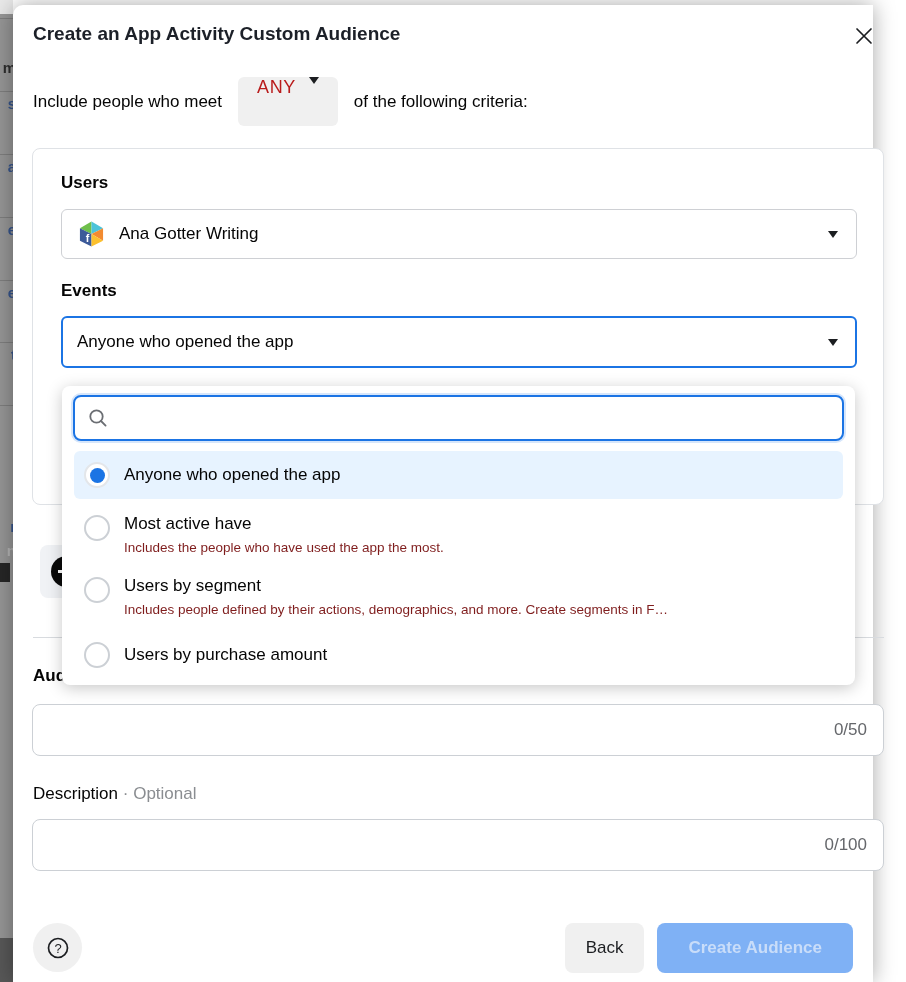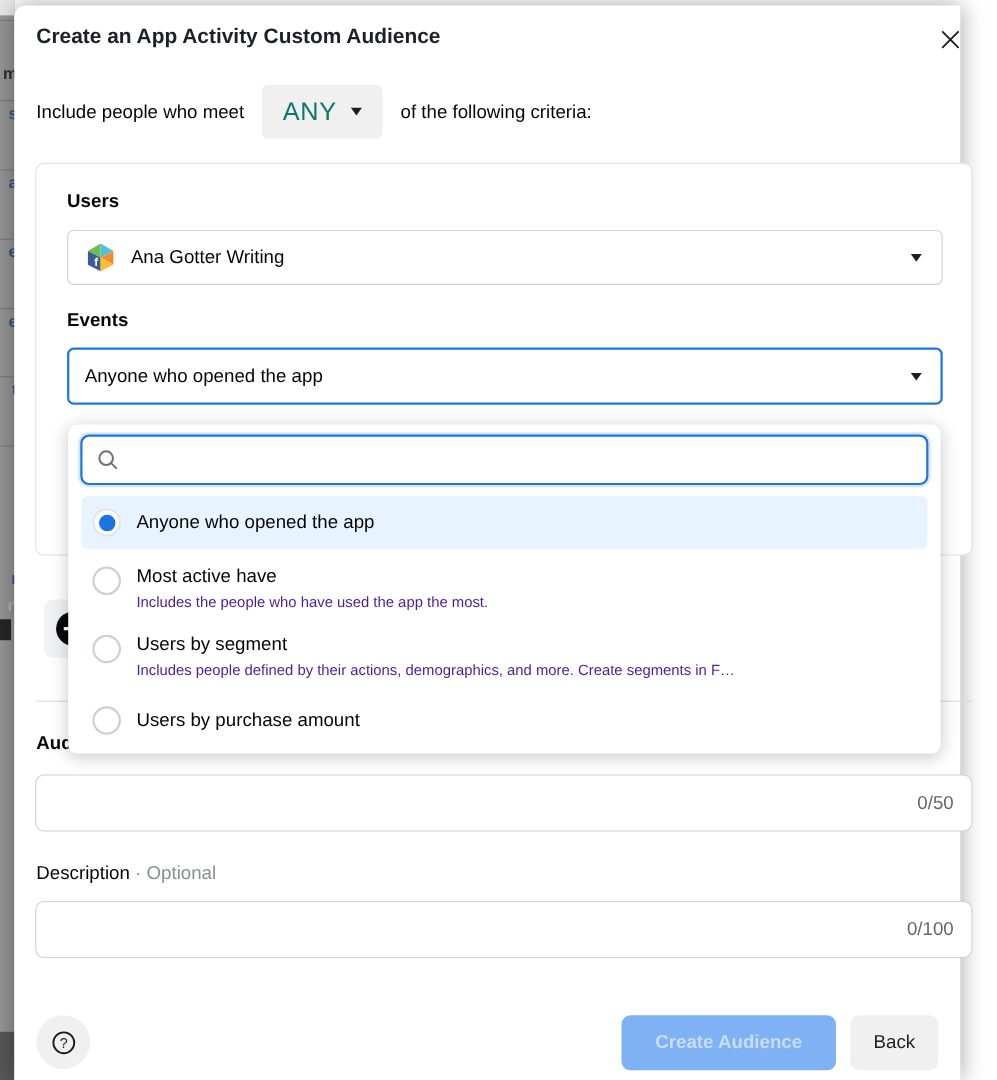--- a/index.html
+++ b/index.html
@@ -20,21 +20,21 @@
   
   .dialog { position:absolute; left:13px; top:5px; width:860px; height:977px;
     background:#fff; border-top-left-radius:10px; box-shadow:0 0 22px rgba(0,0,0,.35); }
 
   .dlg-title { position:absolute; left:20px; top:18px; font-size:19px; font-weight:bold; color:#1c2028; }
   .close-btn { position:absolute; left:836px; top:16px; width:30px; height:30px; background:none; border:none;
     cursor:pointer; display:flex; align-items:center; justify-content:center; }
 
   .criteria-row { position:absolute; left:20px; top:72px; height:49px; display:flex; align-items:center; gap:16px; font-size:17px; }
   .any-chip { height:49px; padding:0 19px; background:#f0f0f0; border:none; border-radius:6px;
-    display:flex; align-items:center; gap:13px; font-size:23px; letter-spacing:.6px; color:#0f766e;
+    display:flex; align-items:flex-start; gap:13px; font-size:18px; letter-spacing:.6px; color:#b91c1c;
     font-family:inherit; cursor:pointer; }
   .caret { width:0; height:0; border-left:5.5px solid transparent; border-right:5.5px solid transparent; border-top:7px solid #1c1e21; }
 
   .card { position:absolute; left:19px; top:143px; width:852px; height:357px;
     border:1px solid #dfe2e6; border-radius:8px; background:#fff; }
   .field-label { font-size:17px; font-weight:bold; color:#050505; }
   .card .lbl-source { position:absolute; left:28px; top:24px; }
   .card .lbl-events { position:absolute; left:28px; top:132px; }
 
   .select-box { position:absolute; left:28px; width:796px; background:#fff; display:flex; align-items:center;
@@ -86,21 +86,21 @@
   .opt-row.single { height:36px; }
   .opt-row.multi { align-items:flex-start; }
   .opt-row + .opt-row { margin-top:14px; }
   .opt-row.mt-lg { margin-top:18px; }
   .radio { width:26px; height:26px; border-radius:50%; border:2px solid #ccd0d5; background:#fff; flex:0 0 auto;
     display:flex; align-items:center; justify-content:center; }
   .radio.checked { border-color:#e3e6ea; }
   .radio.checked::after { content:""; width:15px; height:15px; border-radius:50%; background:#1b74e4; }
   .multi .radio { margin-top:2px; }
   .opt-title { font-size:17px; color:#050505; line-height:22px; }
-  .opt-sub { font-size:13.5px; color:#4c1d95; line-height:19px; margin-top:3px;
+  .opt-sub { font-size:13.5px; color:#7f1d1d; line-height:19px; margin-top:3px;
     white-space:nowrap; overflow:hidden; max-width:700px; }
 </style>
 </head>
 <body>
 
 <div class="backdrop">
   <div class="b-top"></div>
   <div class="b-line" style="top:18px"></div>
   <div class="b-line" style="top:91px"></div>
   <div class="b-line" style="top:154px"></div>
@@ -185,22 +185,22 @@
   </div>
 
   <button class="help-btn">
     <svg width="26" height="26" viewBox="0 0 26 26">
       <circle cx="13" cy="13" r="9.5" fill="none" stroke="#1c1e21" stroke-width="1.7"></circle>
       <text x="13" y="17.5" font-size="13" text-anchor="middle" fill="#1c1e21" font-family="Liberation Sans, sans-serif">?</text>
     </svg>
   </button>
 
   <div class="footer-right">
+    <button class="btn btn-back">Back</button>
     <button class="btn btn-create" disabled="">Create Audience</button>
-    <button class="btn btn-back">Back</button>
   </div>
 
   <div class="panel">
     <div class="search-wrap">
       <svg width="22" height="22" viewBox="0 0 22 22">
         <circle cx="9.5" cy="9.5" r="6.2" fill="none" stroke="#6b6e73" stroke-width="1.8"></circle>
         <line x1="14" y1="14" x2="18.6" y2="18.6" stroke="#6b6e73" stroke-width="1.8" stroke-linecap="round"></line>
       </svg>
       <input type="text" placeholder="" style="">
     </div>

